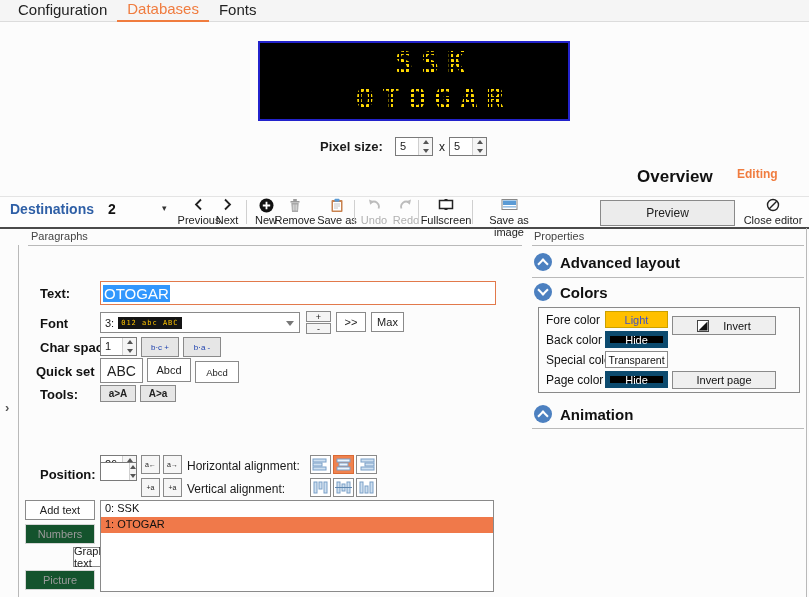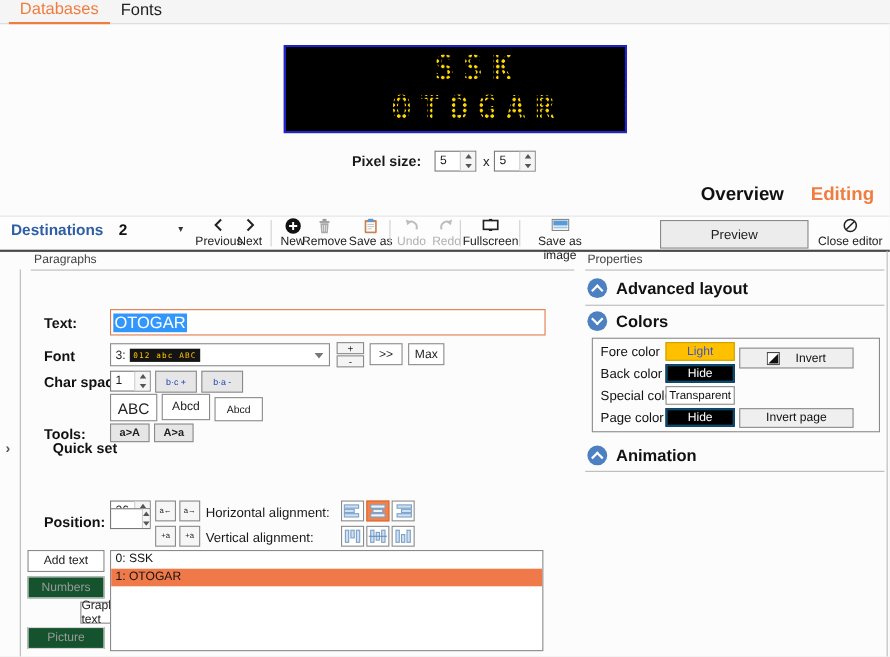--- a/index.html
+++ b/index.html
@@ -25,21 +25,21 @@
   .px-x{position:absolute;left:439px;top:140px;font-size:12px;}
   
   .spin{position:absolute;display:flex;background:#fff;border:1px solid #7a7a7a;box-sizing:border-box;}
   .spin .val{flex:1;font-size:11px;padding:2px 0 0 4px;overflow:hidden;}
   .spin .arr{width:13px;border-left:1px solid #cfcfcf;display:flex;flex-direction:column;background:#f5f5f5;}
   .spin .arr span{flex:1;display:flex;align-items:center;justify-content:center;}
   .tri-up{width:0;height:0;border-left:3px solid transparent;border-right:3px solid transparent;border-bottom:4px solid #555;}
   .tri-dn{width:0;height:0;border-left:3px solid transparent;border-right:3px solid transparent;border-top:4px solid #555;}
   
   .view-overview{position:absolute;left:637px;top:167px;font-size:17px;font-weight:bold;color:#111;}
-  .view-editing{position:absolute;left:737px;top:167px;font-size:17px;font-weight:bold;color:#f07c3f;}
+  .view-editing{position:absolute;left:737px;top:167px;font-size:12px;font-weight:bold;color:#f07c3f;}
   
   .toolbar{position:absolute;left:0;top:196px;width:809px;height:30px;background:#fdfdfd;
            border-top:1px solid #e4e4e4;border-bottom:2px solid #4a4a4a;box-sizing:content-box;}
   .tb{position:absolute;top:0;height:30px;text-align:center;font-size:11px;color:#222;cursor:default;}
   .tb .ic{display:block;height:16px;margin-top:1px;}
   .tb .lb{display:block;line-height:12px;}
   .tb.disabled{color:#b0b0b0;}
   .tb-sep{position:absolute;top:3px;width:1px;height:24px;background:#d0d0d0;}
   .dest{position:absolute;left:10px;top:4px;font-size:14px;font-weight:bold;}
   .dest .dn{color:#2e5fa6;}
@@ -81,31 +81,32 @@
   .sec-chev{position:absolute;width:18px;height:18px;border-radius:50%;background:#4c80c0;}
   .sec-chev::after{content:"";position:absolute;width:6px;height:6px;border-left:2px solid #fff;border-top:2px solid #fff;}
   .sec-chev.up::after{left:5px;top:7px;transform:rotate(45deg);}
   .sec-chev.down::after{left:5px;top:3px;transform:rotate(225deg);}
   .sec-title{position:absolute;font-size:15px;font-weight:bold;color:#111;}
   .colors-box{position:absolute;left:538px;top:307px;width:262px;height:86px;border:1px solid #8a8a8a;box-sizing:border-box;}
   .clabel{position:absolute;font-size:12px;color:#111;}
   .cval{position:absolute;left:605px;width:63px;height:17px;box-sizing:border-box;font-size:11px;
       display:flex;align-items:center;justify-content:center;}
   .cval.amber{background:#ffc000;color:#3f52c8;border:1px solid #caa000;}
-  .cval.black{background:#000;color:#fff;border:2px solid #0c4a6e;}
+  .cval.black{background:#000;color:#fff;border:5px solid #0c4a6e;}
   .cval.white{background:#fff;color:#111;border:1px solid #8a8a8a;font-size:10.5px;}
   .cbtn{position:absolute;left:672px;width:104px;height:19px;background:#efefef;border:1px solid #8a8a8a;
       box-sizing:border-box;font-size:11px;display:flex;align-items:center;justify-content:center;gap:14px;color:#111;}
 </style>
 </head>
 <body>
 
 <div class="app">
 
   <div class="tabbar">
+    <div class="tab">Configuration</div>
     <div class="tab active">Databases</div>
     <div class="tab">Fonts</div>
   </div>
 
   <div class="led">
     <div class="led-line l1">SSK</div>
     <div class="led-line l2">OTOGAR</div>
   </div>
 
   <span class="px-label">Pixel size:</span>
@@ -278,21 +279,21 @@
           <i class="tri-up"></i>
         </span>
         <span>
           <i class="tri-dn"></i>
         </span>
       </span>
   </div>
   <div class="mini-btn btn-gray" style="left:141px;top:337px;width:38px;height:20px;font-size:8px;color:#1b3fae;">b·c +</div>
   <div class="mini-btn btn-gray" style="left:183px;top:337px;width:38px;height:20px;font-size:8px;color:#1b3fae;">b·a -</div>
 
-  <span class="flabel" style="left:48px;top:364px;margin-top:36px;">Quick set</span>
+  <span class="flabel" style="left:36px;top:364px;">Quick set</span>
   <div class="mini-btn btn-white" style="left:100px;top:358px;width:43px;height:25px;font-size:14px;">ABC</div>
   <div class="mini-btn btn-white" style="left:147px;top:358px;width:44px;height:24px;font-size:11px;">Abcd</div>
   <div class="mini-btn btn-white" style="left:195px;top:361px;width:44px;height:22px;font-size:9.5px;">Abcd</div>
 
   <span class="flabel" style="left:40px;top:387px;">Tools:</span>
   <div class="mini-btn btn-gray" style="left:100px;top:385px;width:36px;height:17px;font-size:10px;font-weight:bold;">a&gt;A</div>
   <div class="mini-btn btn-gray" style="left:140px;top:385px;width:36px;height:17px;font-size:10px;font-weight:bold;">A&gt;a</div>
 
   <span class="expander">›</span>
 

